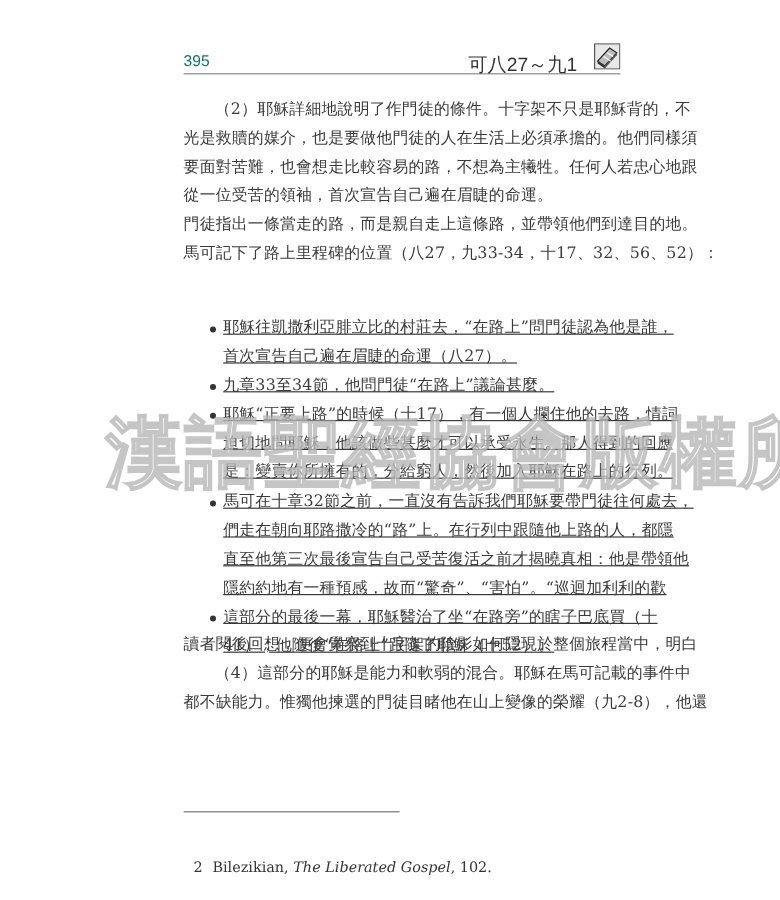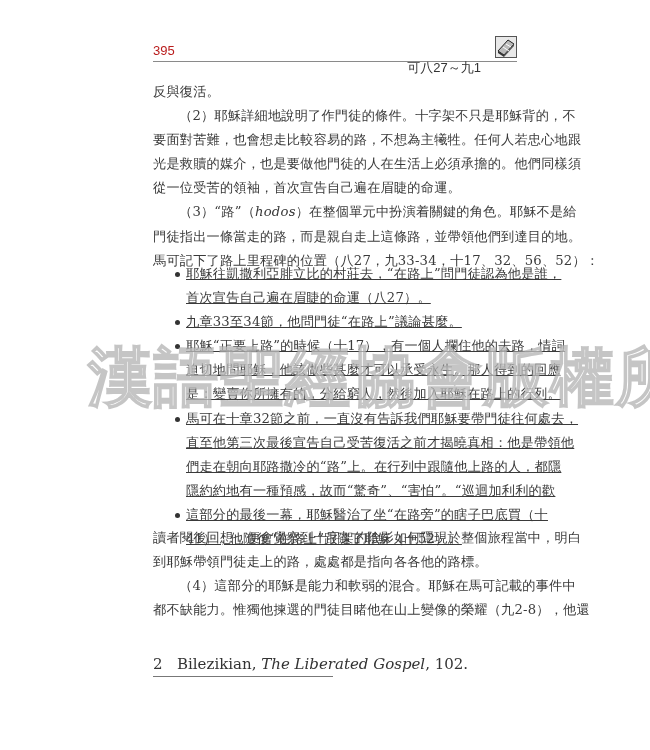--- a/index.html
+++ b/index.html
@@ -2,37 +2,37 @@
 <html><head>
 <meta charset="utf-8">
 <style>
   html, body { margin: 0; padding: 0; background: #ffffff; }
   body { width: 650px; height: 750px; position: relative; overflow: hidden;
          font-family: "DejaVu Serif", "Liberation Serif", serif; color: #3a3a3a; }
   .page { position: absolute; left: 0; top: 0; width: 650px; height: 750px; }
   .header { position: absolute; left: 153px; top: 36px; width: 364px; height: 25px;
             border-bottom: 1.5px solid #8a8a8a; }
   .page-num { position: absolute; left: 0; top: 7px; font-family: "Liberation Sans", sans-serif;
-              font-size: 13px; color: #b91c1c; }
-  .running-head { position: absolute; right: 36px; top: 23px; font-family: "Liberation Sans", sans-serif;
-                  font-size: 13px; color: #333; }
+              font-size: 13px; color: #0f766e; }
+  .running-head { position: absolute; right: 36px; top: 8px; font-family: "Liberation Sans", sans-serif;
+                  font-size: 16px; color: #333; }
   .book-icon { position: absolute; right: 0; top: 0; width: 22px; height: 22px; }
   .body-text { position: absolute; left: 153px; top: 80px; width: 364px; font-size: 13.2px;
                line-height: 24.1px; letter-spacing: 0.2px; text-align: justify; }
   .line { white-space: nowrap; height: 24.1px; }
   .indent { padding-left: 26px; }
   .bullets { position: absolute; left: 170px; top: 262px; width: 347px; font-size: 13.2px;
              line-height: 24.1px; letter-spacing: 0.2px; text-decoration: underline; }
   .bullet-item { position: relative; padding-left: 16px; }
   .bullet-item::before { content: ""; position: absolute; left: 5px; top: 10px; width: 5px; height: 5px;
                          border-radius: 50%; background: #333; }
   .after { position: absolute; left: 153px; top: 526px; width: 364px; font-size: 13.2px;
            line-height: 24.1px; letter-spacing: 0.2px; }
   .fn-rule { position: absolute; left: 153px; top: 676px; width: 180px; height: 1px; background: #777; }
-  .footnote { position: absolute; left: 153px; top: 655px; font-size: 15px; color: #333; }
+  .footnote { position: absolute; left: 153px; top: 716px; font-size: 12px; color: #333; text-align: center; }
   .footnote .fn-num { display: inline-block; width: 24px; }
   .footnote i { font-style: italic; }
   sup { font-size: 8px; vertical-align: super; line-height: 0; }
   .watermark { position: absolute; left: 88px; top: 334px; font-family: "DejaVu Sans", sans-serif;
                font-size: 64px; font-weight: bold; color: rgba(255,255,255,0.55); letter-spacing: 2px;
                -webkit-text-stroke: 1.5px rgba(150,150,150,0.55); white-space: nowrap; pointer-events: none; }
 </style>
 </head>
 <body>
 
@@ -47,58 +47,55 @@
         <polygon points="3,15 13,4 19,8 9,19" fill="#bbb" stroke="#222" stroke-width="1"></polygon>
         <polygon points="3,15 9,19 9,21 3,17" fill="#333"></polygon>
         <polygon points="9,19 19,8 19,10 9,21" fill="#555"></polygon>
         <line x1="8" y1="11" x2="14" y2="15" stroke="#fff" stroke-width="1"></line>
         <line x1="11" y1="8" x2="16" y2="11" stroke="#fff" stroke-width="1"></line>
       </svg>
     </span>
   </div>
 
   <div class="body-text">
-    <div class="line">反與復活。</div>
     <div class="line indent">（2）耶穌詳細地說明了作門徒的條件。十字架不只是耶穌背的，不</div>
+    <div class="line">光是救贖的媒介，也是要做他門徒的人在生活上必須承擔的。他們同樣須</div>
     <div class="line">要面對苦難，也會想走比較容易的路，不想為主犧牲。任何人若忠心地跟</div>
-    <div class="line">光是救贖的媒介，也是要做他門徒的人在生活上必須承擔的。他們同樣須</div>
     <div class="line">從一位受苦的領袖，首次宣告自己遍在眉睫的命運。</div>
-    <div class="line indent"><span>（3）“路”（</span><i>hodos</i><span>）在整個單元中扮演着關鍵的角色。耶穌不是給</span></div>
     <div class="line">門徒指出一條當走的路，而是親自走上這條路，並帶領他們到達目的地。</div>
     <div class="line">馬可記下了路上里程碑的位置（八27，九33-34，十17、32、56、52）：</div>
   </div>
 
   <div class="bullets">
     <div class="bullet-item">
       <div class="line">耶穌往凱撒利亞腓立比的村莊去，“在路上”問門徒認為他是誰，</div>
       <div class="line">首次宣告自己遍在眉睫的命運（八27）。</div>
     </div>
     <div class="bullet-item">
       <div class="line">九章33至34節，他問門徒“在路上”議論甚麼。</div>
     </div>
     <div class="bullet-item">
       <div class="line">耶穌“正要上路”的時候（十17），有一個人攔住他的去路，情詞</div>
       <div class="line">迫切地問耶穌，他該做些甚麼才可以承受永生。那人得到的回應</div>
       <div class="line">是：變賣你所擁有的，分給窮人，然後加入耶穌在路上的行列。</div>
     </div>
     <div class="bullet-item">
       <div class="line">馬可在十章32節之前，一直沒有告訴我們耶穌要帶門徒往何處去，</div>
+      <div class="line">們走在朝向耶路撒冷的“路”上。在行列中跟隨他上路的人，都隱</div>
       <div class="line">直至他第三次最後宣告自己受苦復活之前才揭曉真相：他是帶領他</div>
-      <div class="line">們走在朝向耶路撒冷的“路”上。在行列中跟隨他上路的人，都隱</div>
       <div class="line">隱約約地有一種預感，故而“驚奇”、“害怕”。“巡迴加利利的歡</div>
     </div>
     <div class="bullet-item">
       <div class="line">這部分的最後一幕，耶穌醫治了坐“在路旁”的瞎子巴底買（十</div>
       <div class="line">41）；他隨後“在路上”跟隨了耶穌（十52）。</div>
     </div>
   </div>
 
   <div class="after">
     <div class="line">讀者閱後回想，便會覺察到十字架的陰影如何隱現於整個旅程當中，明白</div>
-    <div class="line">到耶穌帶領門徒走上的路，處處都是指向各各他的路標。</div>
     <div class="line indent">（4）這部分的耶穌是能力和軟弱的混合。耶穌在馬可記載的事件中</div>
     <div class="line">都不缺能力。惟獨他揀選的門徒目睹他在山上變像的榮耀（九2-8），他還</div>
   </div>
 
   <div class="fn-rule"></div>
   <div class="footnote">
     <span class="fn-num">2</span><span>Bilezikian, </span><i>The Liberated Gospel</i><span>, 102.</span>
   </div>
 
   <div class="watermark">漢語聖經協會版權所有</div>

